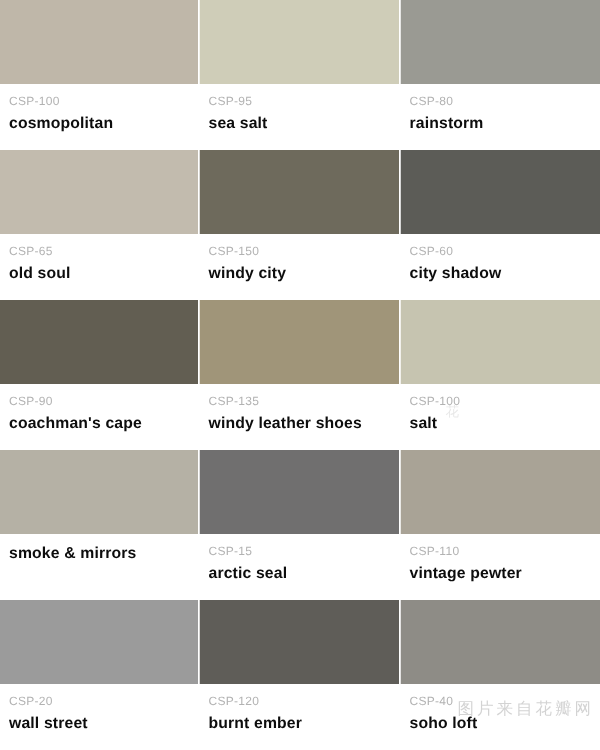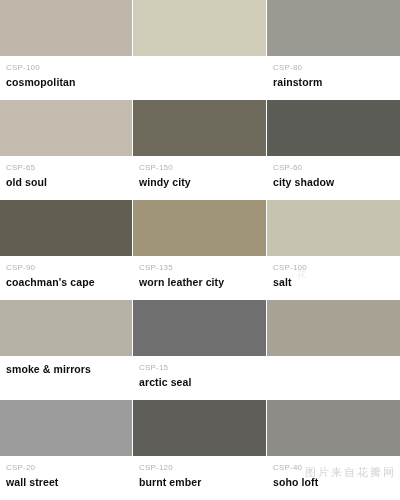--- a/index.html
+++ b/index.html
@@ -98,20 +98,24 @@
 <div id="swatch-grid">
     <div class="swatch-card">
       <div class="swatch-chip" style="background-color: rgb(191, 183, 169);"></div>
       <div class="swatch-info">
         <div class="swatch-code">CSP-100</div>
         <div class="swatch-name">cosmopolitan</div>
       </div>
     </div>
     <div class="swatch-card">
       <div class="swatch-chip" style="background-color: rgb(207, 205, 184);"></div>
+      <div class="swatch-info">
+        <div class="swatch-code">CSP-95</div>
+        <div class="swatch-name">sea salt</div>
+      </div>
     </div>
     <div class="swatch-card col-last">
       <div class="swatch-chip" style="background-color: rgb(154, 154, 147);"></div>
       <div class="swatch-info">
         <div class="swatch-code">CSP-80</div>
         <div class="swatch-name">rainstorm</div>
       </div>
     </div>
     <div class="swatch-card">
       <div class="swatch-chip" style="background-color: rgb(194, 187, 174);"></div>
@@ -138,21 +142,21 @@
       <div class="swatch-chip" style="background-color: rgb(98, 94, 82);"></div>
       <div class="swatch-info">
         <div class="swatch-code">CSP-90</div>
         <div class="swatch-name">coachman's cape</div>
       </div>
     </div>
     <div class="swatch-card">
       <div class="swatch-chip" style="background-color: rgb(160, 149, 121);"></div>
       <div class="swatch-info">
         <div class="swatch-code">CSP-135</div>
-        <div class="swatch-name">worn leather city</div>
+        <div class="swatch-name">windy leather shoes</div>
       </div>
     </div>
     <div class="swatch-card col-last">
       <div class="swatch-chip" style="background-color: rgb(198, 196, 176);"></div>
       <div class="swatch-info">
         <div class="swatch-code">CSP-100</div>
         <div class="swatch-name">salt</div>
       </div>
     </div>
     <div class="swatch-card">
@@ -163,20 +167,24 @@
     </div>
     <div class="swatch-card">
       <div class="swatch-chip" style="background-color: rgb(112, 111, 111);"></div>
       <div class="swatch-info">
         <div class="swatch-code">CSP-15</div>
         <div class="swatch-name">arctic seal</div>
       </div>
     </div>
     <div class="swatch-card col-last">
       <div class="swatch-chip" style="background-color: rgb(169, 163, 150);"></div>
+      <div class="swatch-info">
+        <div class="swatch-code">CSP-110</div>
+        <div class="swatch-name">vintage pewter</div>
+      </div>
     </div>
     <div class="swatch-card">
       <div class="swatch-chip" style="background-color: rgb(155, 155, 155);"></div>
       <div class="swatch-info">
         <div class="swatch-code">CSP-20</div>
         <div class="swatch-name">wall street</div>
       </div>
     </div>
     <div class="swatch-card">
       <div class="swatch-chip" style="background-color: rgb(95, 93, 88);"></div>

